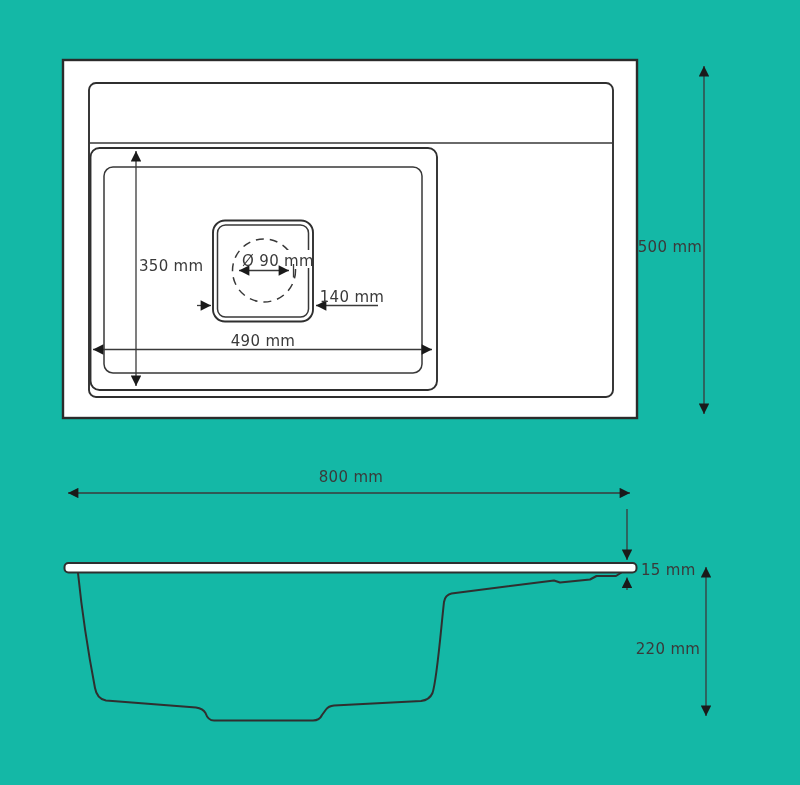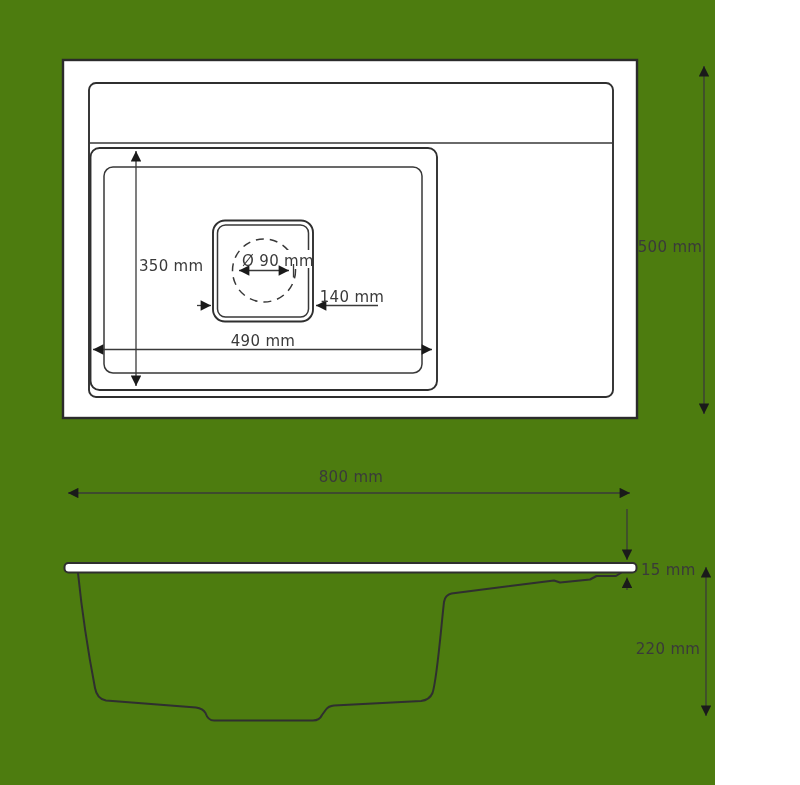--- a/index.html
+++ b/index.html
@@ -1,19 +1,19 @@
 <!DOCTYPE html>
 <html><head>
 <meta charset="utf-8">
 <style>
   html,body{margin:0;padding:0;background:#ffffff;}
   .canvas{
     position:relative;
-    width:715px;height:785px;
-    background:#4d7c0f;
+    width:800px;height:785px;
+    background:#14b8a6;
     font-family:"DejaVu Sans","Liberation Sans",sans-serif;
     overflow:hidden;
   }
   svg{position:absolute;left:0;top:0;}
   .shape{fill:#ffffff;stroke:#2f2f2f;}
   .shape-thick{fill:#ffffff;stroke:#2b2b2b;stroke-width:2.4;}
   .shape-mid{fill:none;stroke:#2f2f2f;stroke-width:1.9;}
   .shape-thin{fill:none;stroke:#383838;stroke-width:1.5;}
   .dimline{stroke:#3a3a3a;stroke-width:1.3;fill:none;}
   .dimtext{fill:#3a3a3a;font-size:15px;letter-spacing:0.3px;}

